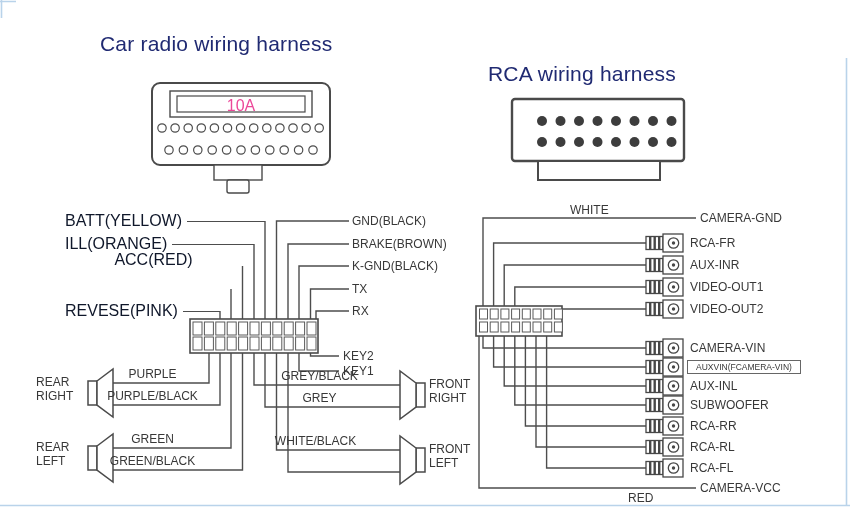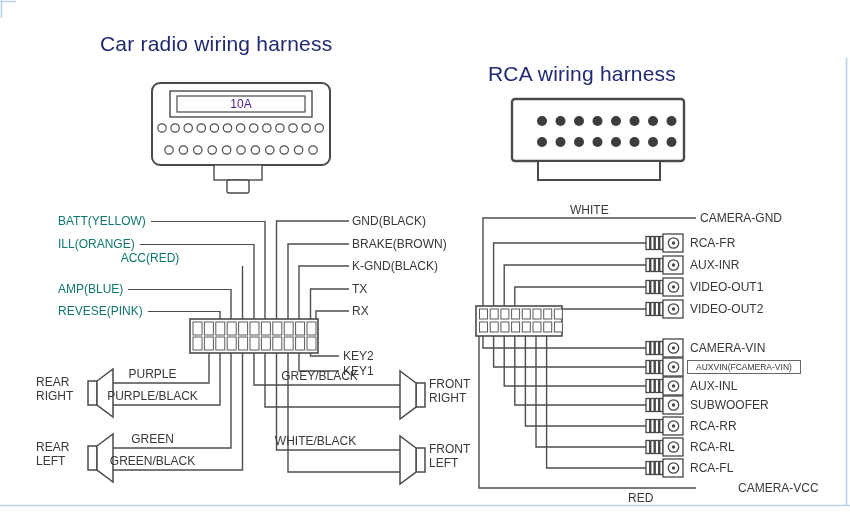--- a/index.html
+++ b/index.html
@@ -4,24 +4,24 @@
 <style>
   *{margin:0;padding:0;box-sizing:border-box}
   html,body{width:850px;height:520px;background:#ffffff;overflow:hidden;
     font-family:"Liberation Sans",sans-serif;}
   #canvas{position:relative;width:850px;height:520px;background:#fff;}
   svg{position:absolute;left:0;top:0;}
   .title{position:absolute;font-size:21px;color:#202a72;font-weight:500;white-space:nowrap;letter-spacing:.2px;}
   .lbl{position:absolute;font-size:12px;color:#383838;white-space:nowrap;line-height:18px;}
   .ctr{text-align:center;}
   .wrow{position:absolute;display:flex;align-items:center;height:18px;}
-  .wrow span{font-size:12px;color:#0f766e;white-space:nowrap;}
+  .wrow span{font-size:16px;color:#0f172a;white-space:nowrap;margin-left:7px;}
   .wline{flex:1;height:0;border-top:1.4px solid #4d4d4d;margin-left:5px;}
   .spk{position:absolute;font-size:12px;color:#383838;line-height:14px;}
-  .fuse{position:absolute;left:177px;top:97px;width:128px;text-align:center;font-size:12px;color:#4c1d95;}
+  .fuse{position:absolute;left:177px;top:97px;width:128px;text-align:center;font-size:16px;color:#ec4899;}
   .smallbox{position:absolute;left:687px;top:360px;font-size:8.5px;color:#383838;border:1px solid #666;
     padding:1px 8px;background:#fff;white-space:nowrap;}
 </style>
 </head>
 <body>
 
 <div id="canvas">
 
   <svg width="850" height="520" viewBox="0 0 850 520">
 
@@ -306,24 +306,20 @@
       <div class="wline"></div>
     </div>
   <div class="wrow" style="left:58px;top:235px;width:196px;">
     <span>ILL(ORANGE)</span>
       <div class="wline"></div>
     </div>
   <div class="wrow" style="left:58px;top:251px;width:184px;flex-direction:column;">
     <span>ACC(RED)</span>
       <div class="wline"></div>
     </div>
-  <div class="wrow" style="left:58px;top:280px;width:173px;">
-    <span>AMP(BLUE)</span>
-      <div class="wline"></div>
-    </div>
   <div class="wrow" style="left:58px;top:302px;width:162px;">
     <span>REVESE(PINK)</span>
       <div class="wline"></div>
     </div>
 
   <div class="lbl" style="left:352px;top:212px;">GND(BLACK)</div>
   <div class="lbl" style="left:352px;top:235px;">BRAKE(BROWN)</div>
   <div class="lbl" style="left:352px;top:257px;">K-GND(BLACK)</div>
   <div class="lbl" style="left:352px;top:280px;">TX</div>
   <div class="lbl" style="left:352px;top:302px;">RX</div>
@@ -346,32 +342,33 @@
   <div class="spk" style="left:429px;top:442px;">
     <div>FRONT</div>
     <div>LEFT</div>
   </div>
 
   <div class="lbl ctr" style="left:100px;top:365px;width:105px;">PURPLE</div>
   <div class="lbl ctr" style="left:100px;top:430px;width:105px;">GREEN</div>
   <div class="lbl ctr" style="left:95px;top:387px;width:115px;">PURPLE/BLACK</div>
   <div class="lbl ctr" style="left:95px;top:452px;width:115px;">GREEN/BLACK</div>
   <div class="lbl ctr" style="left:262px;top:367px;width:115px;">GREY/BLACK</div>
+  <div class="lbl ctr" style="left:262px;top:389px;width:115px;">GREY</div>
   <div class="lbl ctr" style="left:258px;top:432px;width:115px;">WHITE/BLACK</div>
 
   <div class="lbl" style="left:690px;top:234px;">RCA-FR</div>
   <div class="lbl" style="left:690px;top:256px;">AUX-INR</div>
   <div class="lbl" style="left:690px;top:278px;">VIDEO-OUT1</div>
   <div class="lbl" style="left:690px;top:300px;">VIDEO-OUT2</div>
   <div class="lbl" style="left:690px;top:339px;">CAMERA-VIN</div>
   <div class="smallbox">AUXVIN(FCAMERA-VIN)</div>
   <div class="lbl" style="left:690px;top:377px;">AUX-INL</div>
   <div class="lbl" style="left:690px;top:396px;">SUBWOOFER</div>
   <div class="lbl" style="left:690px;top:417px;">RCA-RR</div>
   <div class="lbl" style="left:690px;top:438px;">RCA-RL</div>
   <div class="lbl" style="left:690px;top:459px;">RCA-FL</div>
 
   <div class="lbl" style="left:700px;top:209px;">CAMERA-GND</div>
   <div class="lbl" style="left:570px;top:201px;">WHITE</div>
-  <div class="lbl" style="left:738px;top:479px;">CAMERA-VCC</div>
+  <div class="lbl" style="left:700px;top:479px;">CAMERA-VCC</div>
   <div class="lbl" style="left:628px;top:489px;">RED</div>
 
 </div>
 
 </body></html>

